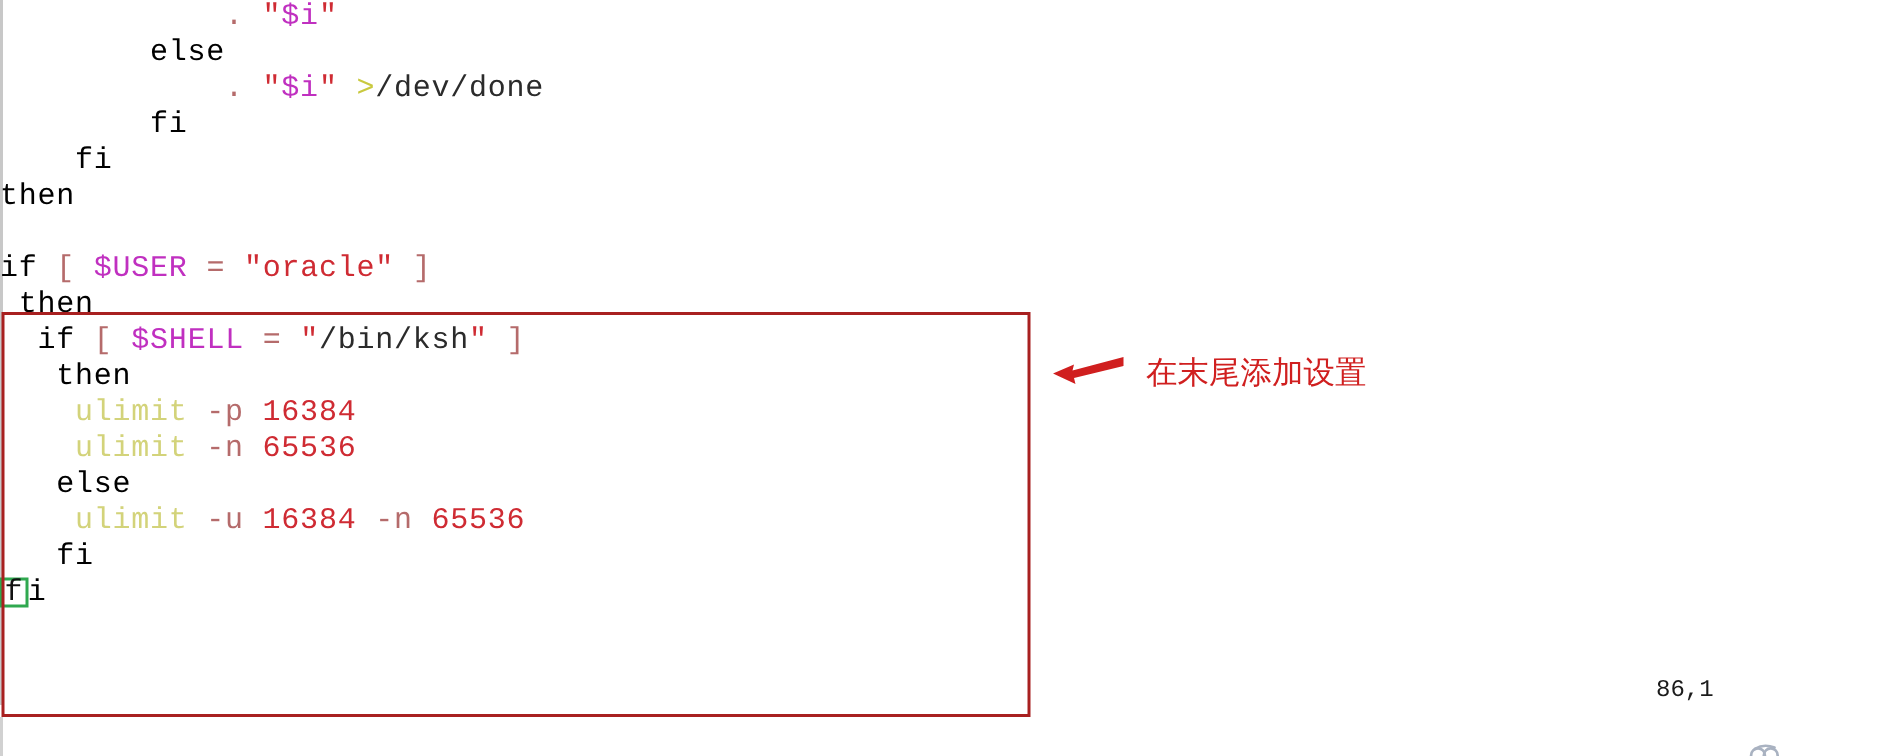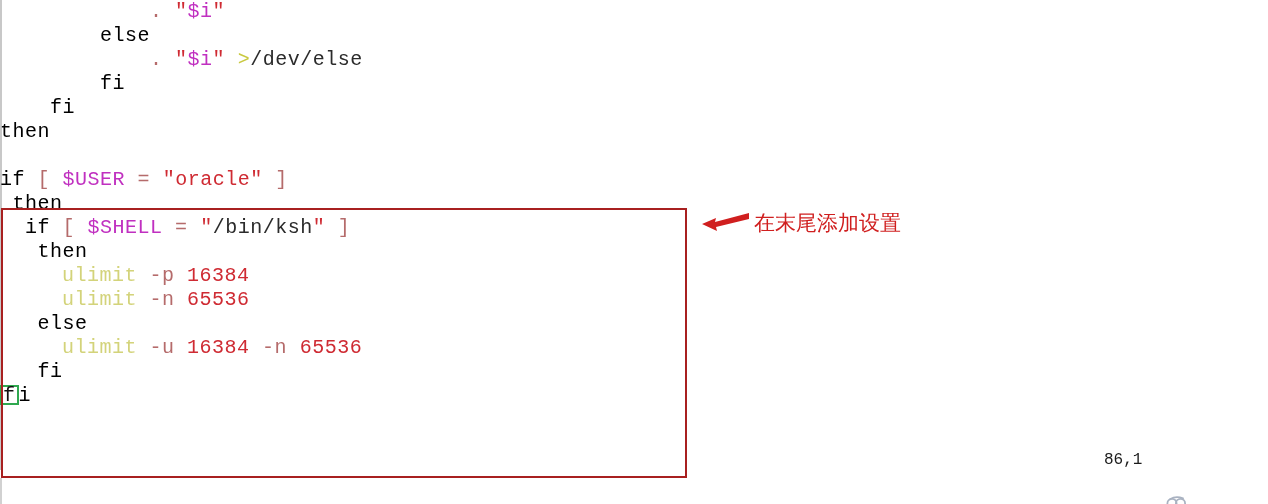--- a/index.html
+++ b/index.html
@@ -46,21 +46,21 @@
     height: 24px;
     line-height: 24px;
     font-size: 20px;
     letter-spacing: .5px;
     white-space: pre;
     color: #1b1b1b;
   }
 
   
   .kw       { color: #000000; }   
-  .kw-soft  { color: #d3d37a; margin-left: 12px; }
+  .kw-soft  { color: #d3d37a; }
   .var      { color: #c030c0; }   
   .str      { color: #cf2b33; }   
   .quote    { color: #cf2b33; }
   .plain    { color: #2b2b2b; }
   .punct    { color: #b56b6b; }   
   .num      { color: #cf2b33; margin-top: 40px; }
   .opt      { color: #b56b6b; }   
   .ident    { color: #14a3a3; }   
   .redir    { color: #c9c93f; }   
 
@@ -83,24 +83,24 @@
     width: 686px; height: 270px;
     border: 2px solid #a82020;
     box-sizing: border-box;
     pointer-events: none;
     background: transparent;
   }
 
   
   #annotation {
     position: absolute;
-    left: 700px; top: 210px;
+    left: 700px; top: 235px;
     display: flex;
     align-items: center;
-    gap: 4px;
+    gap: 14px;
   }
   #annotation-arrow { display:block; }
   #annotation-text {
     font-family: "DejaVu Sans", "Liberation Sans", sans-serif;
     font-size: 21px;
     line-height: 1;
     color: #d01f1f;
     white-space: nowrap;
   }
 
@@ -136,21 +136,21 @@
 <body>
 
 <div id="editor">
 
   <div id="gutter-rule"></div>
   <div id="gutter-rule-lower"></div>
 
   <div id="code">
       <div class="line"><span>            </span><span class="punct">.</span><span class="plain"> </span><span class="quote">"</span><span class="var">$i</span><span class="quote">"</span></div>
       <div class="line"><span>        </span><span class="kw">else</span></div>
-      <div class="line"><span>            </span><span class="punct">.</span><span class="plain"> </span><span class="quote">"</span><span class="var">$i</span><span class="quote">"</span><span class="plain"> </span><span class="redir">&gt;</span><span class="plain">/dev/else</span></div>
+      <div class="line"><span>            </span><span class="punct">.</span><span class="plain"> </span><span class="quote">"</span><span class="var">$i</span><span class="quote">"</span><span class="plain"> </span><span class="redir">&gt;</span><span class="plain">/dev/done</span></div>
       <div class="line"><span>        </span><span class="kw">fi</span></div>
       <div class="line"><span>    </span><span class="kw">fi</span></div>
       <div class="line"><span class="kw">then</span></div>
       <div class="line"></div>
       <div class="line"><span class="kw">if</span><span class="plain"> </span><span class="punct">[</span><span class="plain"> </span><span class="var">$USER</span><span class="plain"> </span><span class="punct">=</span><span class="plain"> </span><span class="str">"oracle"</span><span class="plain"> </span><span class="punct">]</span></div>
       <div class="line"><span> </span><span class="kw">then</span></div>
       <div class="line"><span>  </span><span class="kw">if</span><span class="plain"> </span><span class="punct">[</span><span class="plain"> </span><span class="var">$SHELL</span><span class="plain"> </span><span class="punct">=</span><span class="plain"> </span><span class="quote">"</span><span class="plain">/bin/ksh</span><span class="quote">"</span><span class="plain"> </span><span class="punct">]</span></div>
       <div class="line"><span>   </span><span class="kw">then</span></div>
       <div class="line"><span>    </span><span class="kw-soft">ulimit</span><span class="plain"> </span><span class="opt">-p</span><span class="plain"> </span><span class="num">16384</span></div>
       <div class="line"><span>    </span><span class="kw-soft">ulimit</span><span class="plain"> </span><span class="opt">-n</span><span class="plain"> </span><span class="num">65536</span></div>

